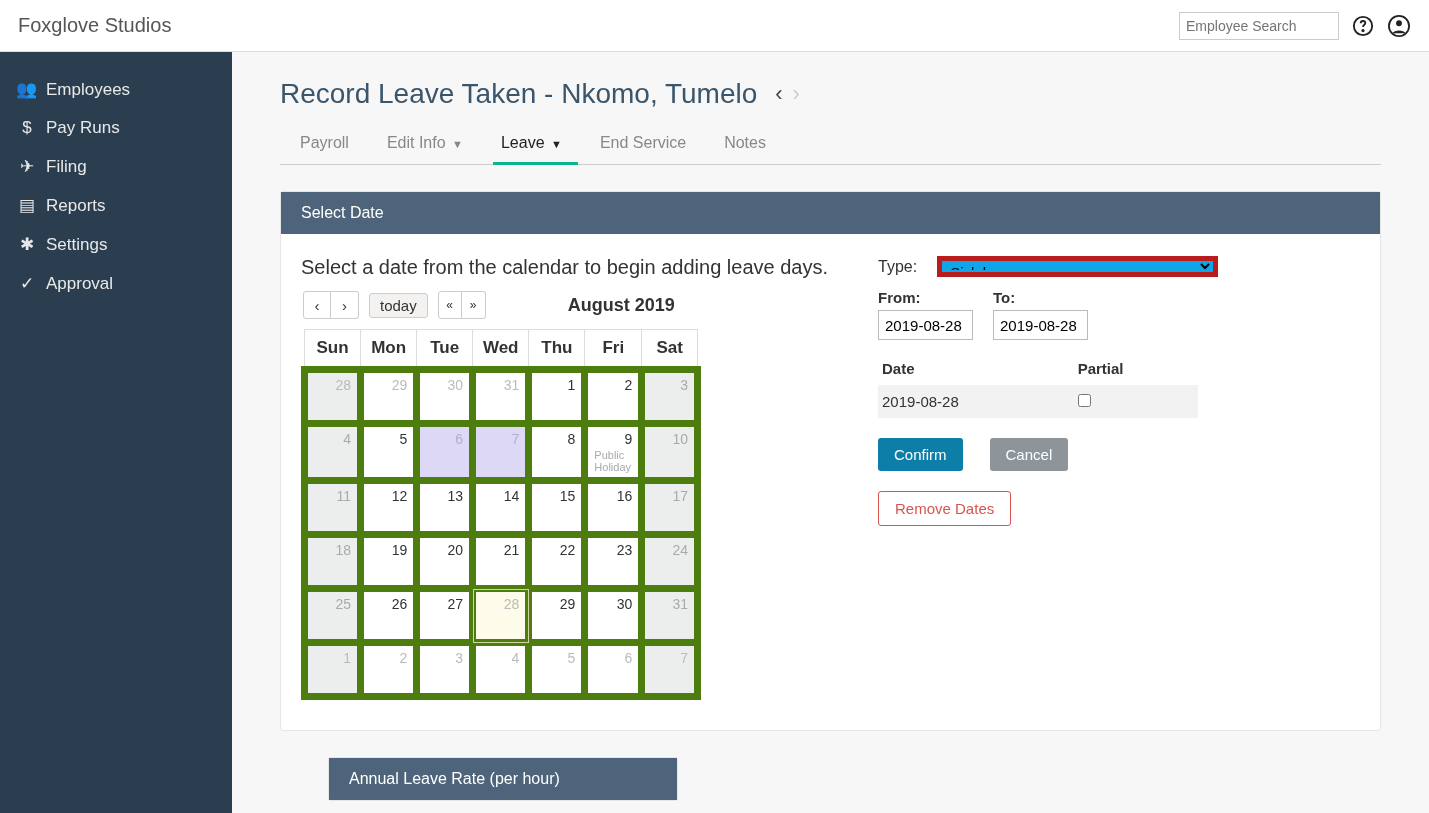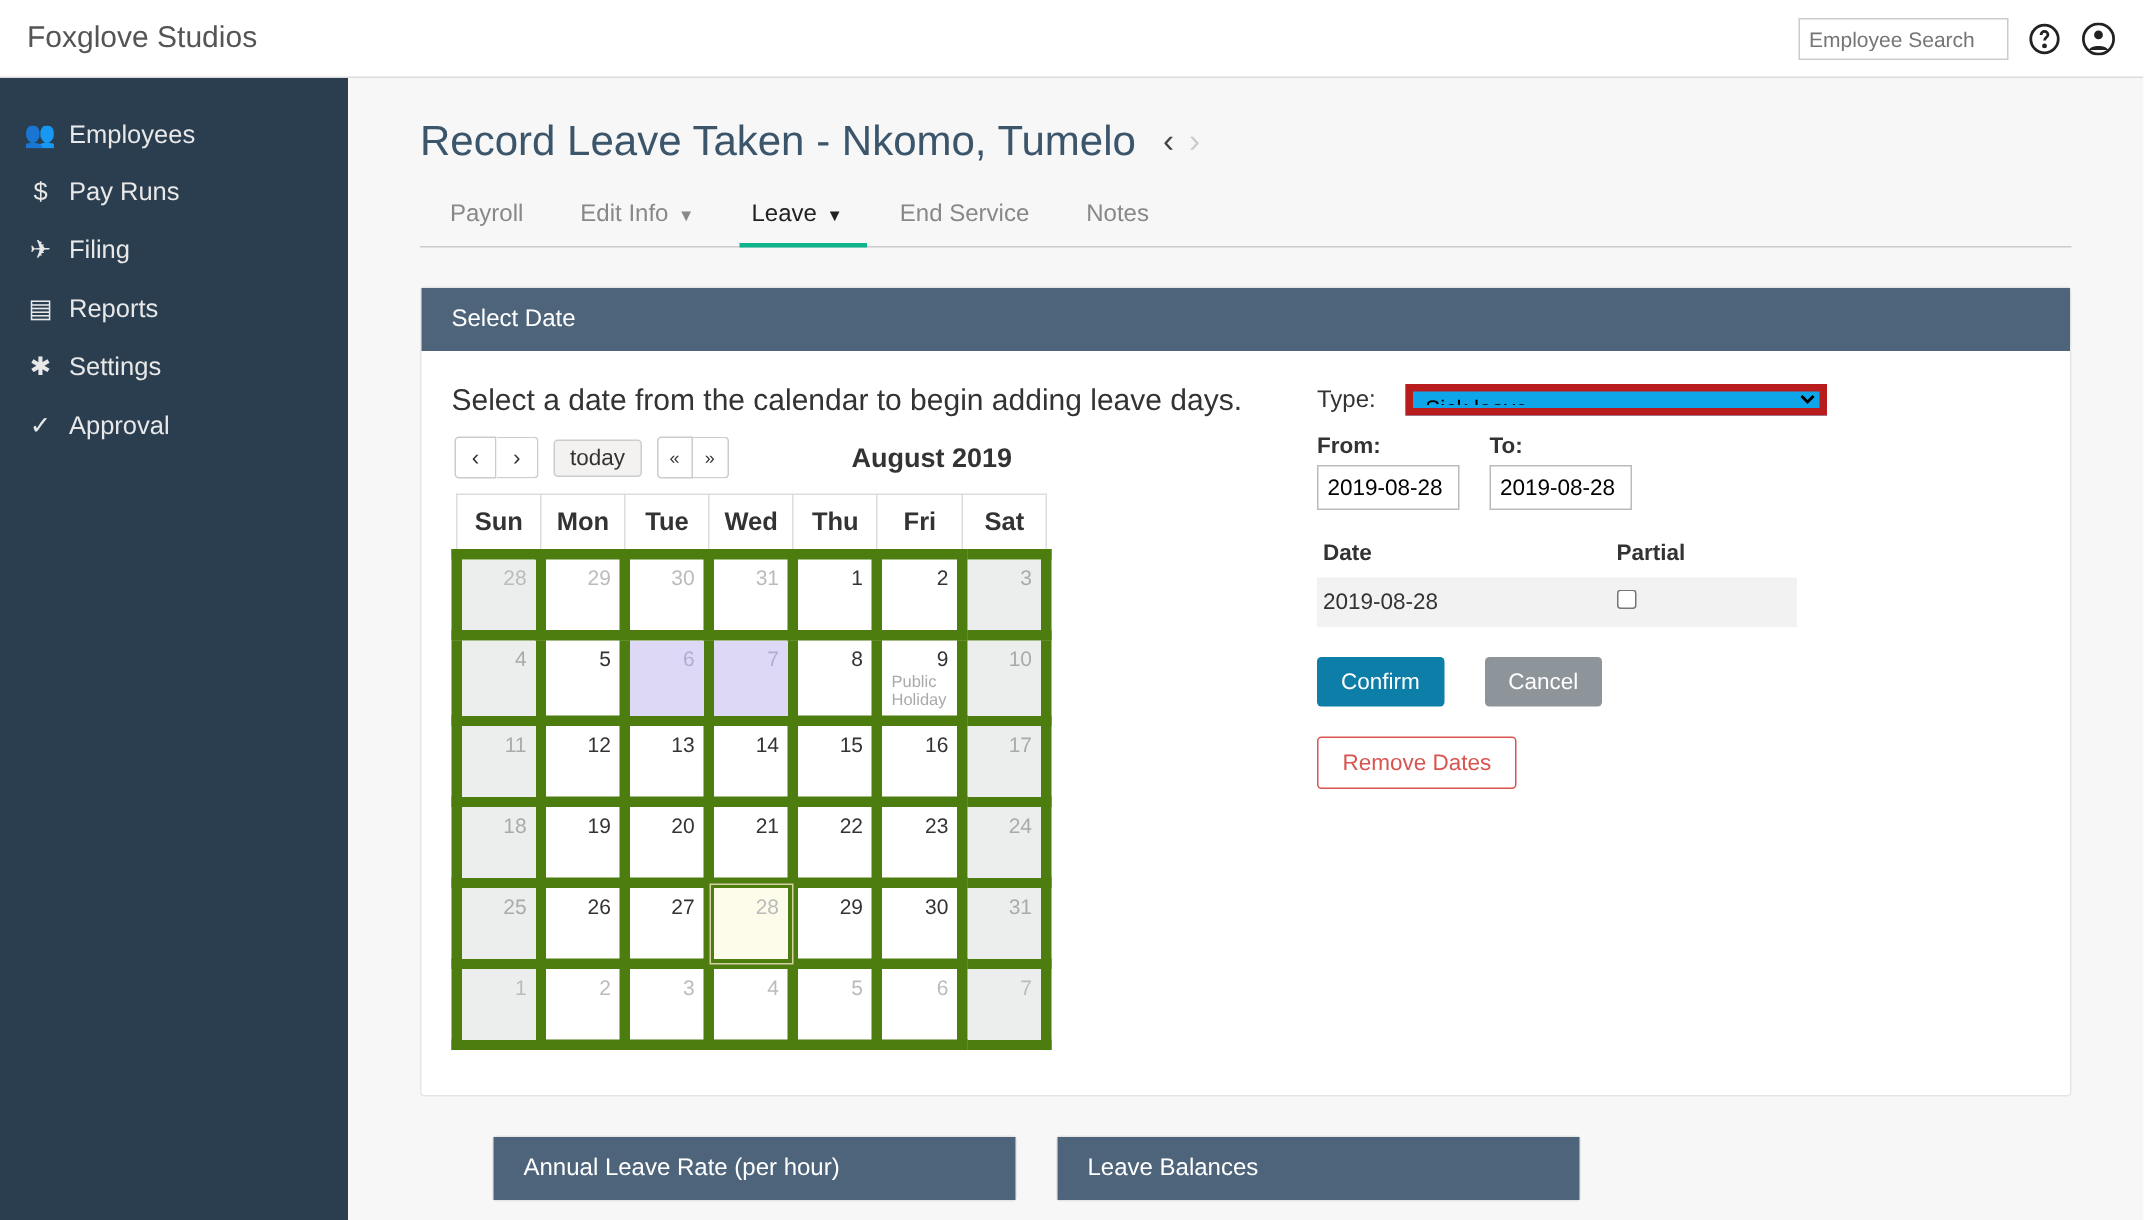--- a/index.html
+++ b/index.html
@@ -2,21 +2,21 @@
 <html><head>
 <meta charset="utf-8">
 <style>
   * { box-sizing: border-box; margin: 0; padding: 0; }
   body { font-family: -apple-system, BlinkMacSystemFont, "Segoe UI", Helvetica, Arial, sans-serif; font-size: 15px; color: #333; background: #fff; }
   
   
   .topbar { display: flex; align-items: center; height: 52px; padding: 0 18px; border-bottom: 1px solid #ddd; gap: 10px; }
   .brand { font-size: 20px; color: #555; font-weight: 500; }
   .topbar-right { margin-left: auto; display: flex; align-items: center; gap: 12px; }
-  .search-input { width: 140px; height: 28px; border: 1px solid #ccc; padding: 2px 6px; font-size: 14px; color: #888; }
+  .search-input { width: 160px; height: 28px; border: 1px solid #ccc; padding: 2px 6px; font-size: 14px; color: #888; }
   .top-icon { width: 24px; height: 24px; display: inline-flex; align-items: center; justify-content: center; cursor: pointer; }
   .top-icon svg { width: 22px; height: 22px; }
 
   .layout { display: flex; min-height: calc(100vh - 52px); }
 
   
   .sidebar { width: 232px; background: #2b3e50; color: #e8e8e8; padding-top: 18px; flex-shrink: 0; }
   .side-item { display: flex; align-items: center; gap: 10px; padding: 9px 18px; font-size: 17px; cursor: pointer; }
   .side-icon { width: 18px; display: inline-flex; justify-content: center; }
 
@@ -289,18 +289,15 @@
             <button class="btn btn-danger-outline">Remove Dates</button>
           </div>
         </div>
       </div>
     </div>
 
     <div class="bottom-panels">
       <div class="panel">
         <div class="panel-header">Annual Leave Rate (per hour)</div>
       </div>
-      <div class="panel">
-        <div class="panel-header">Leave Balances</div>
-      </div>
     </div>
   </main>
 </div>
 
 </body></html>

